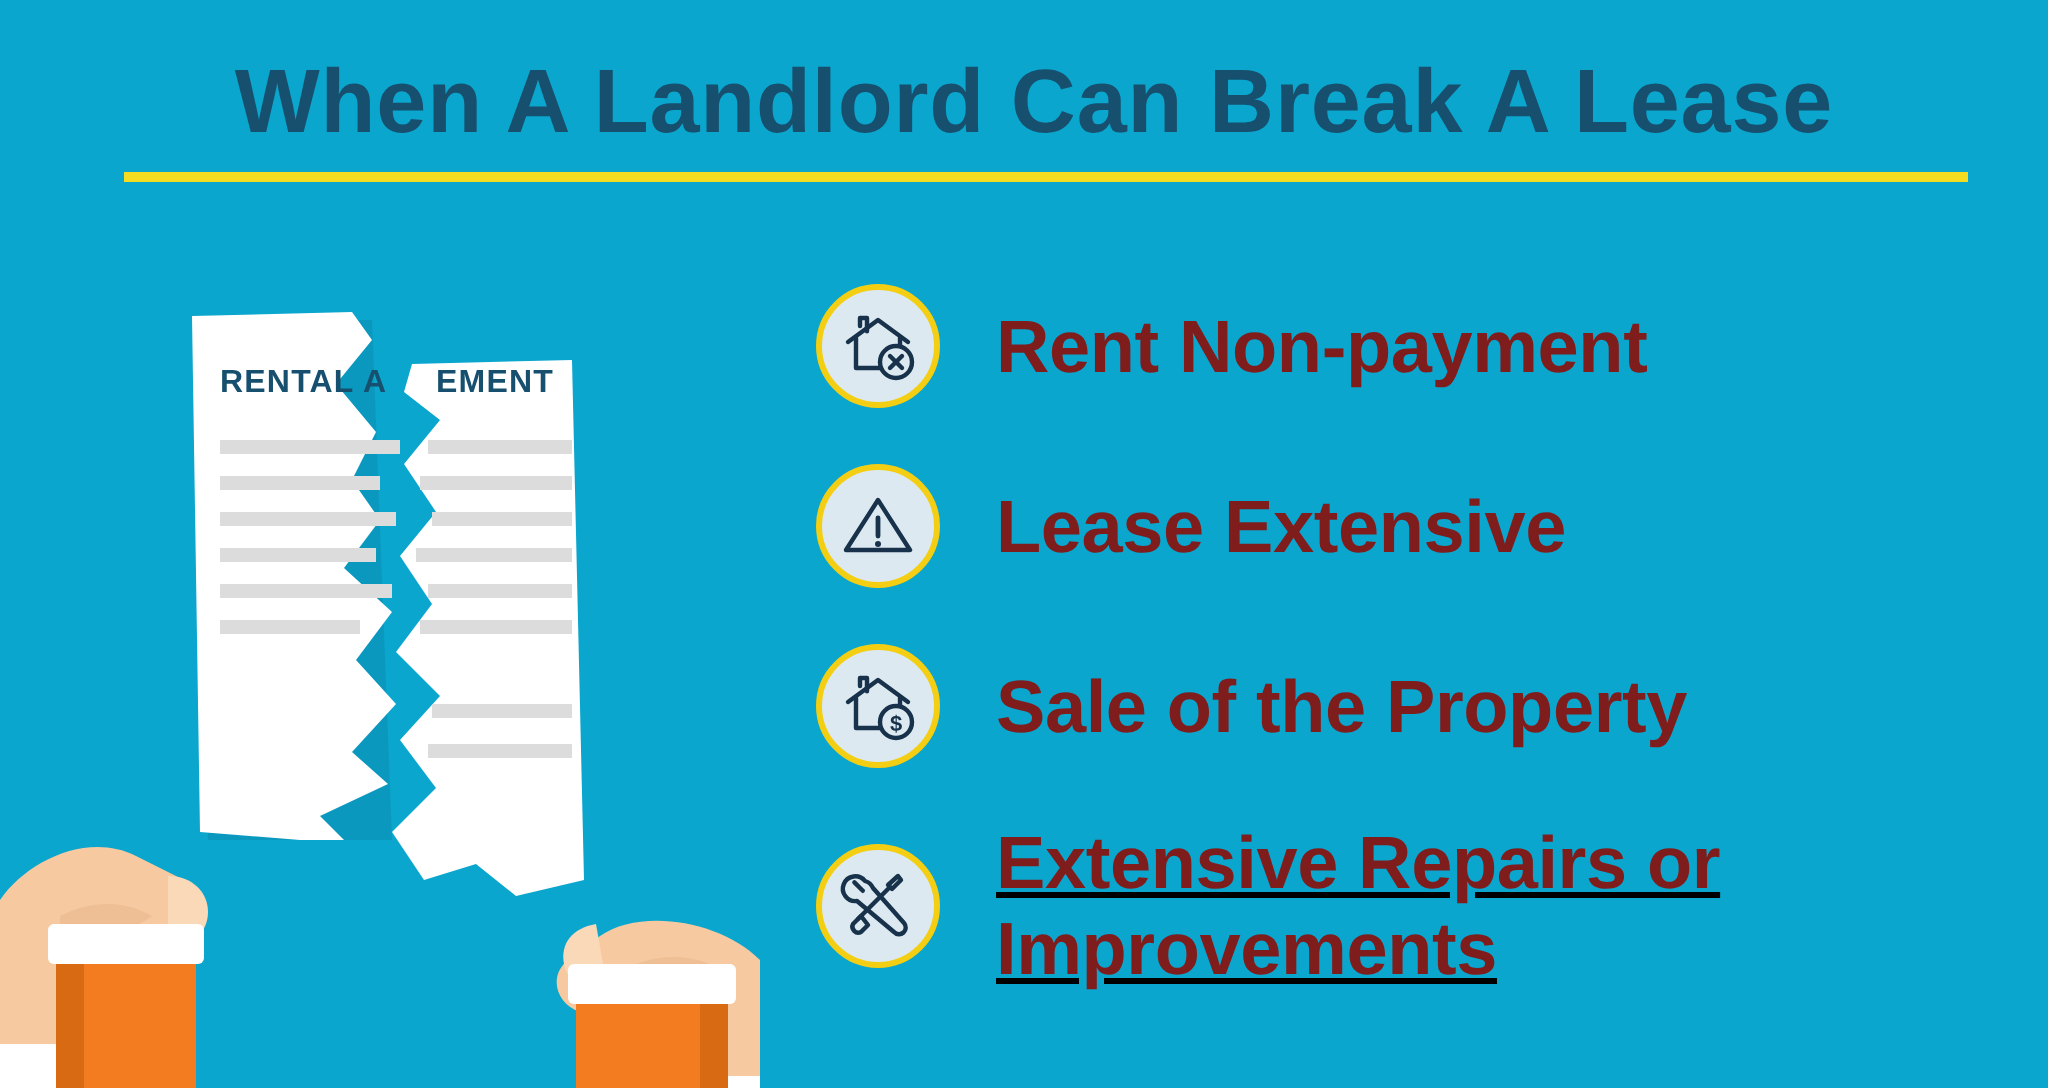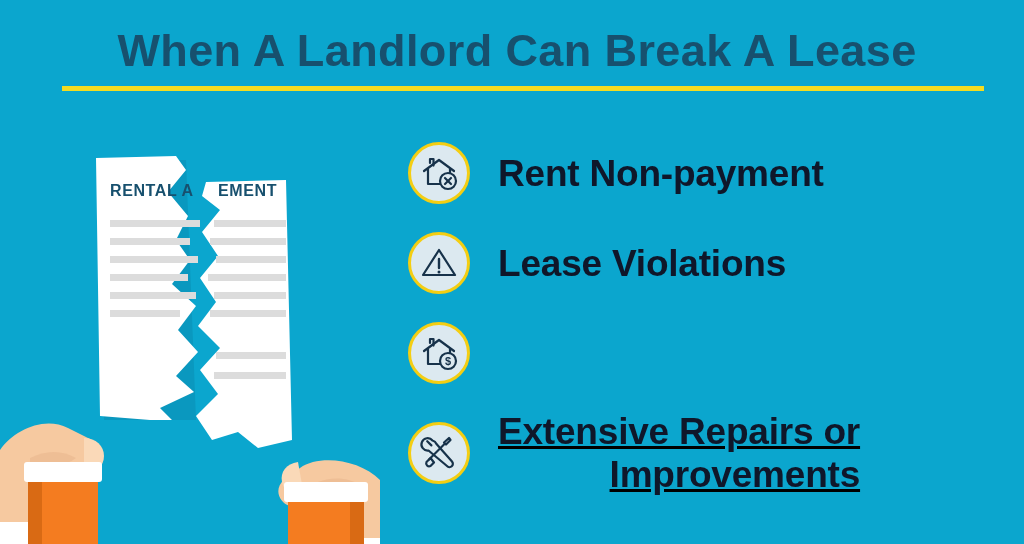--- a/index.html
+++ b/index.html
@@ -76,28 +76,27 @@
     background: #DCE9F0;
     border: 3px solid #F4CE12;
     box-sizing: border-box;
     display: flex;
     align-items: center;
     justify-content: center;
   }
   .icon-badge svg { display: block; }
   .reason-label {
     margin-left: 28px;
-    color: #0f172a;
+    color: #7f1d1d;
     font-family: "Liberation Sans", sans-serif;
     font-size: 37px;
     font-weight: bold;
     line-height: 43px;
     letter-spacing: -0.2px;
     white-space: pre-line;
-    text-align: right;
   }
 </style>
 </head>
 <body>
 
 <div id="infographic">
 
   <div id="title-block">
     <div id="page-title">When A Landlord Can Break A Lease</div>
     <div id="title-underline"></div>
@@ -194,36 +193,37 @@
     </div>
 
     <div class="reason-row">
       <div class="icon-badge">
         <svg width="40" height="40" viewBox="0 0 40 40">
           <path d="M20 7 L36 32 L4 32 Z" fill="none" stroke="#17324A" stroke-width="2.2" stroke-linejoin="round"></path>
           <line x1="20" y1="16" x2="20" y2="25" stroke="#17324A" stroke-width="2.4" stroke-linecap="round"></line>
           <circle cx="20" cy="29" r="1.5" fill="#17324A"></circle>
         </svg>
       </div>
-      <div class="reason-label">Lease Violations</div>
+      <div class="reason-label">Lease Extensive</div>
     </div>
 
     <div class="reason-row">
       <div class="icon-badge">
         <svg width="40" height="40" viewBox="0 0 40 40">
           <g fill="none" stroke="#17324A" stroke-width="2.2" stroke-linecap="round" stroke-linejoin="round">
             <path d="M5 18 L20 7 L35 18"></path>
             <path d="M9 16 L9 31 L23 31"></path>
             <path d="M31 16 L31 22"></path>
             <path d="M11 10 L11 6 L14.5 6 L14.5 12.6"></path>
           </g>
           <circle cx="29" cy="28" r="8" fill="#DCE9F0" stroke="#17324A" stroke-width="2.2"></circle>
           <text x="29" y="32.4" text-anchor="middle" font-family="Liberation Sans, sans-serif" font-size="11" font-weight="bold" fill="#17324A">$</text>
         </svg>
       </div>
+      <div class="reason-label">Sale of the Property</div>
     </div>
 
     <div class="reason-row tall">
       <div class="icon-badge">
         <svg width="40" height="40" viewBox="0 0 40 40">
           <g fill="none" stroke="#17324A" stroke-width="2.2" stroke-linecap="round" stroke-linejoin="round">
 
             <path d="M13.5 7.5 A6.2 6.2 0 1 0 9.5 17.5 L28 33 A3.2 3.2 0 0 0 33 28.5 L17.5 11 A6.2 6.2 0 0 0 13.5 7.5 Z"></path>
             <path d="M8.2 8.2 L12.4 12.4"></path>
 

